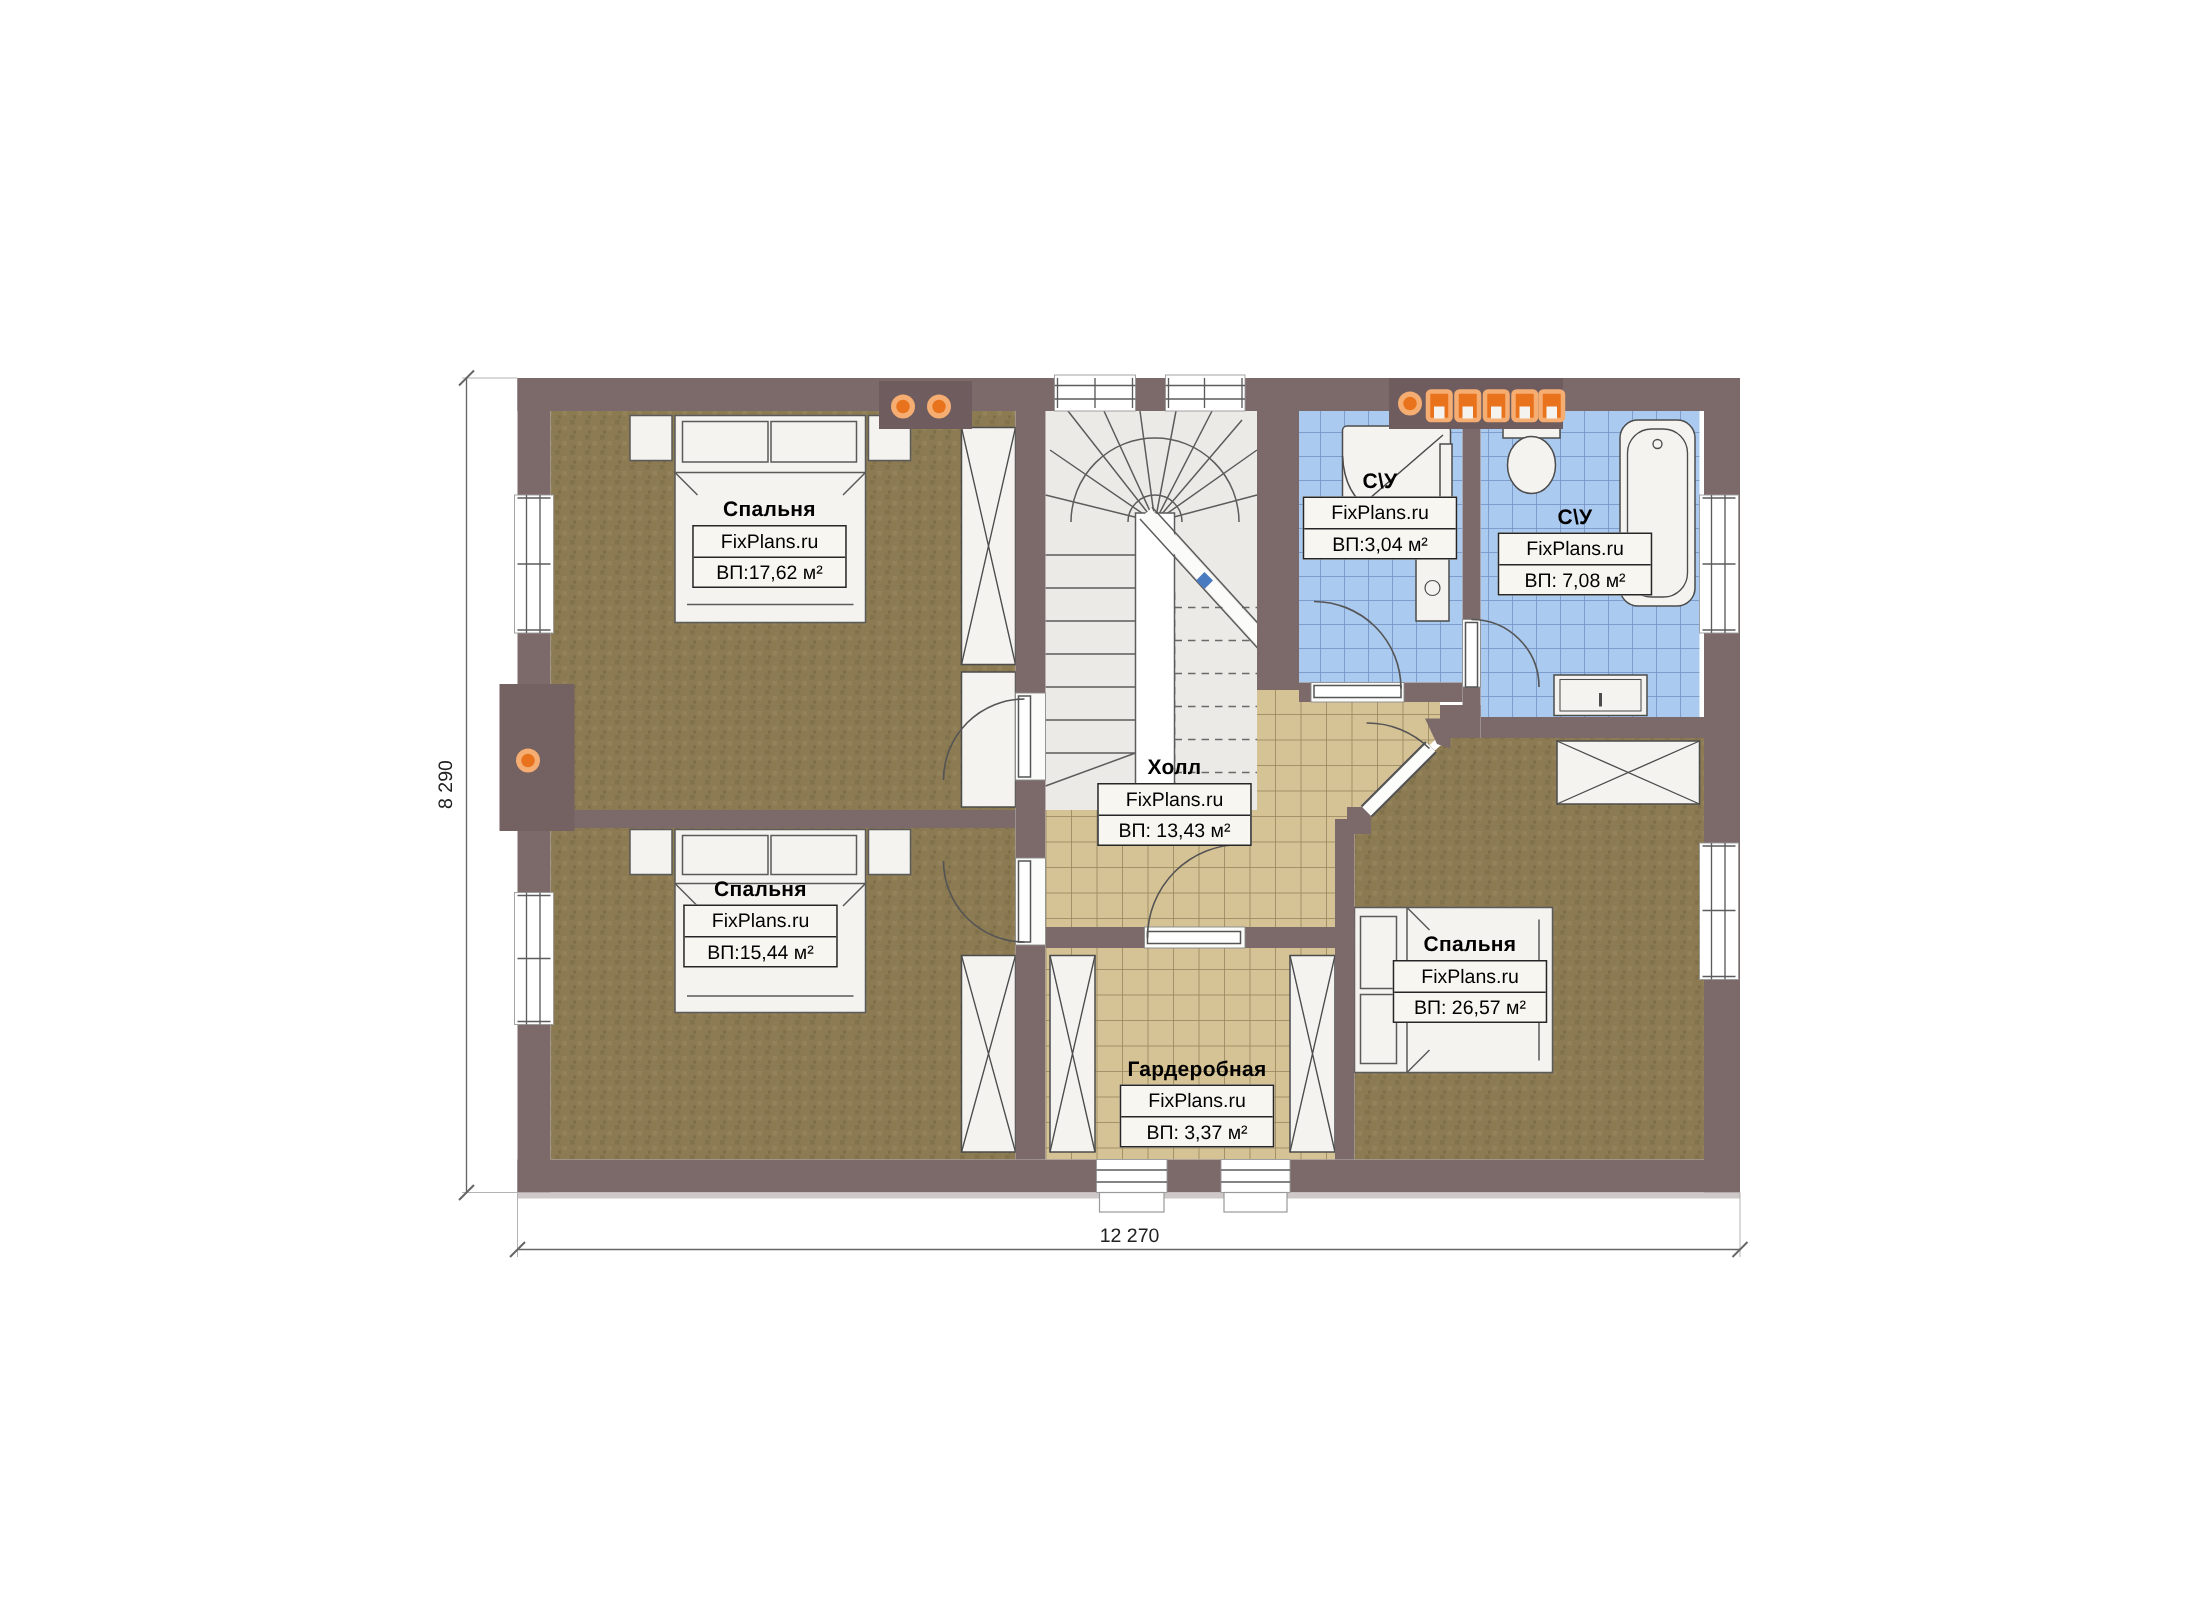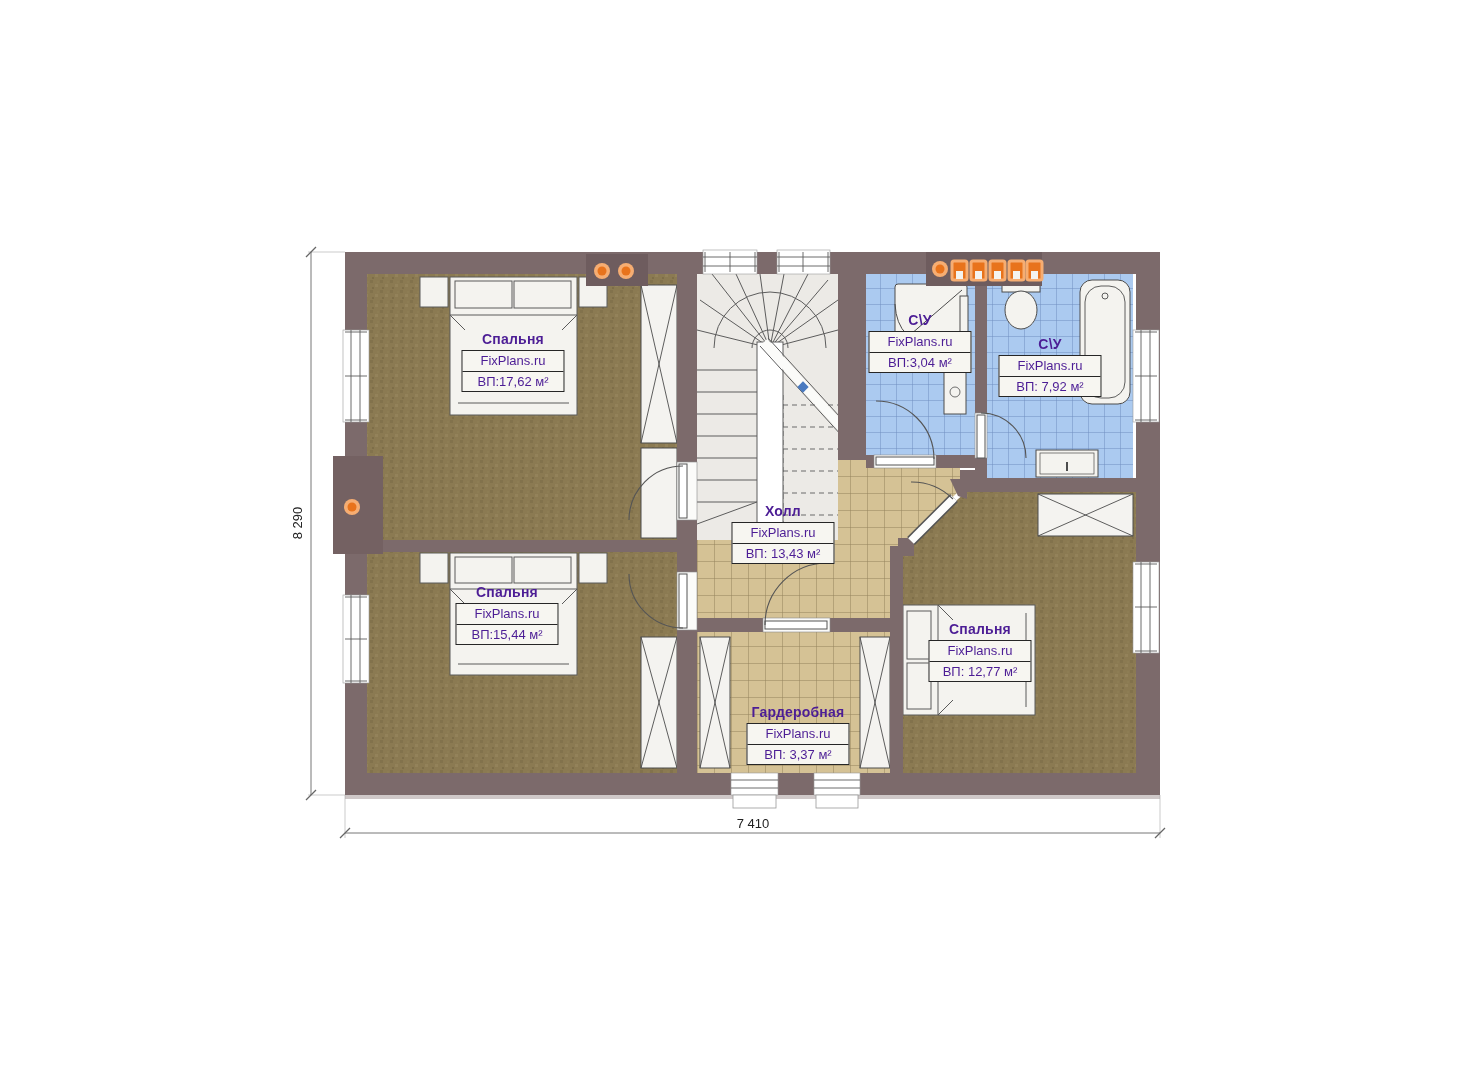--- a/index.html
+++ b/index.html
@@ -1,20 +1,20 @@
 <!DOCTYPE html>
 <html><head>
 <meta charset="utf-8">
 <style>
   html,body{margin:0;padding:0;background:#ffffff;}
   body{width:1474px;height:1080px;overflow:hidden;font-family:"Liberation Sans",sans-serif;}
   .stage{position:relative;width:1474px;height:1080px;background:#fff;}
   .stage svg{position:absolute;left:0;top:0;}
   .room-label{position:absolute;display:flex;flex-direction:column;align-items:center;
-    transform:translateX(-50%);color:#4c1d95;z-index:5;}
+    transform:translateX(-50%);color:#000000;z-index:5;}
   .room-name{font-weight:bold;font-size:14px;line-height:1.15;margin-bottom:3px;letter-spacing:.2px;white-space:nowrap;}
   .label-box{background:#f7f6f1;border:1.3px solid #262626;text-align:center;
     font-size:13px;line-height:1.05;white-space:nowrap;}
   .label-box .brand{padding:3px 18px;border-bottom:1.3px solid #262626;text-align:center;}
   .label-box .area{padding:3px 6px;}
   .dim{position:absolute;font-size:13px;color:#222;z-index:5;white-space:nowrap;}
   .dim-v{left:297px;top:523px;transform:translate(-50%,-50%) rotate(-90deg);}
   .dim-h{left:753px;top:816px;transform:translateX(-50%);}
 </style>
 </head>
@@ -315,21 +315,21 @@
     <div class="label-box">
       <div class="brand">FixPlans.ru</div>
       <div class="area">ВП:15,44 м²</div>
     </div>
   </div>
 
   <div class="room-label" style="left:980px;top:621px">
     <div class="room-name">Спальня</div>
     <div class="label-box">
       <div class="brand">FixPlans.ru</div>
-      <div class="area">ВП: 12,77 м²</div>
+      <div class="area">ВП: 26,57 м²</div>
     </div>
   </div>
 
   <div class="room-label" style="left:783px;top:503px">
     <div class="room-name">Холл</div>
     <div class="label-box">
       <div class="brand">FixPlans.ru</div>
       <div class="area">ВП: 13,43 м²</div>
     </div>
   </div>
@@ -347,20 +347,20 @@
     <div class="label-box">
       <div class="brand">FixPlans.ru</div>
       <div class="area">ВП:3,04 м²</div>
     </div>
   </div>
 
   <div class="room-label" style="left:1050px;top:336px">
     <div class="room-name">С\У</div>
     <div class="label-box">
       <div class="brand">FixPlans.ru</div>
-      <div class="area">ВП: 7,92 м²</div>
+      <div class="area">ВП: 7,08 м²</div>
     </div>
   </div>
 
   <div class="dim dim-v">8 290</div>
-  <div class="dim dim-h">7 410</div>
+  <div class="dim dim-h">12 270</div>
 
 </div>
 
 </body></html>

